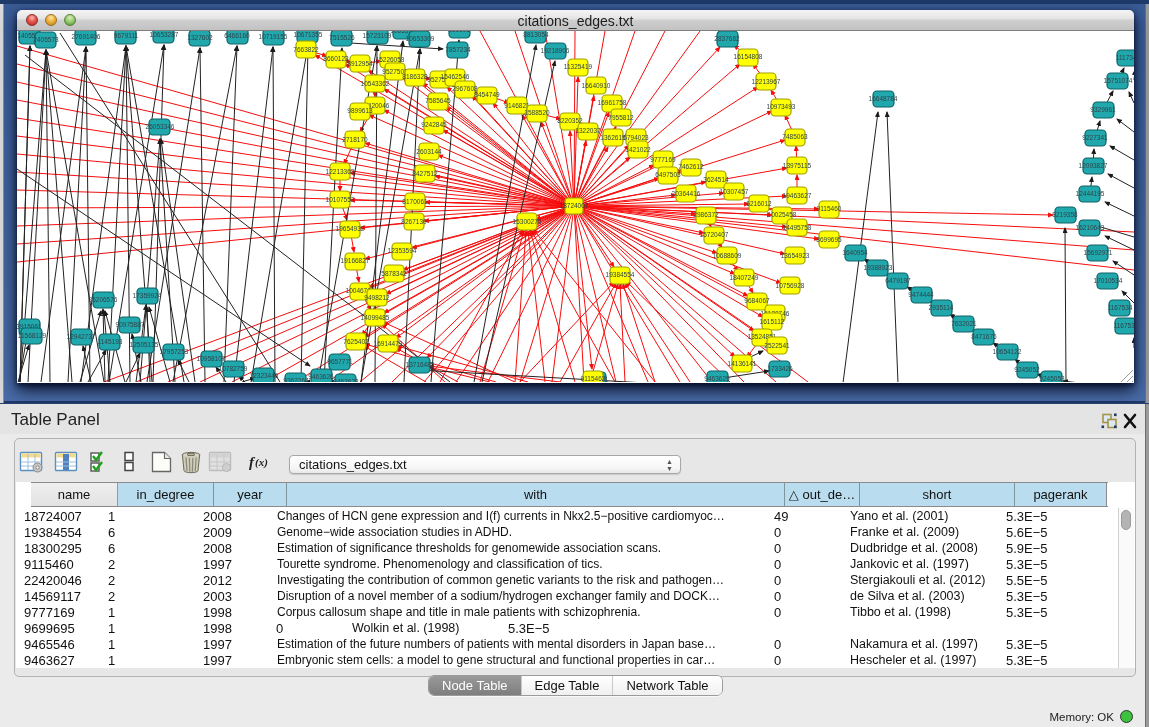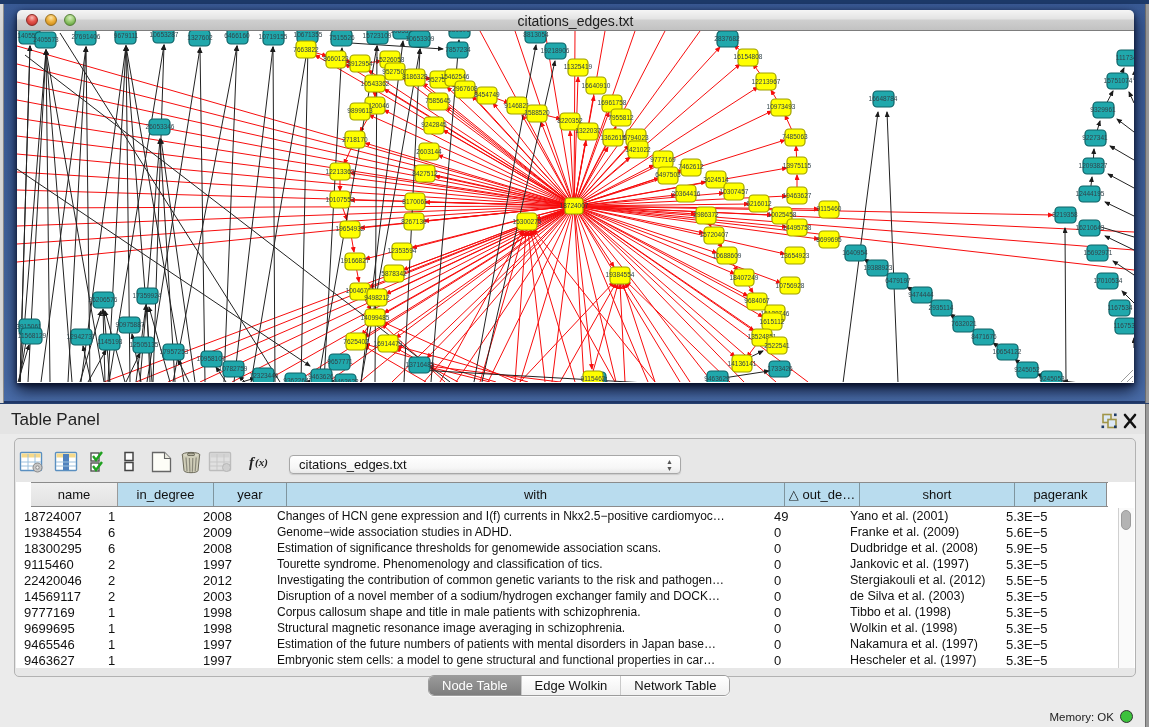--- a/index.html
+++ b/index.html
@@ -1063,21 +1063,20 @@
               <div class="c2">1998</div>
               <div class="c3">Corpus callosum shape and title in male patients with schizophrenia.</div>
               <div class="c4">0</div>
               <div class="c5">Tibbo et al. (1998)</div>
               <div class="c6">5.3E−5</div>
             </div>
 <div class="trow">
               <div class="c0">9699695</div>
               <div class="c1">1</div>
               <div class="c2">1998</div>
-              <div class="c3">Structural magnetic resonance image averaging in schizophrenia.</div>
               <div class="c4">0</div>
               <div class="c5">Wolkin et al. (1998)</div>
               <div class="c6">5.3E−5</div>
             </div>
 <div class="trow">
               <div class="c0">9465546</div>
               <div class="c1">1</div>
               <div class="c2">1997</div>
               <div class="c3">Estimation of the future numbers of patients with mental disorders in Japan base…</div>
               <div class="c4">0</div>
@@ -1094,17 +1093,17 @@
               <div class="c6">5.3E−5</div>
             </div>
         </div>
       </div>
       <div id="vsb">
           <div class="thumb"></div>
         </div>
     </div>
     <div id="tabs">
       <div class="sel">Node Table</div>
-        <div class="us">Edge Wolkin</div>
+        <div class="us">Edge Table</div>
         <div class="us">Network Table</div>
     </div>
     <div id="mem">Memory: OK<span class="dot"></span></div>
   </div>
 </div>
 </body></html>

